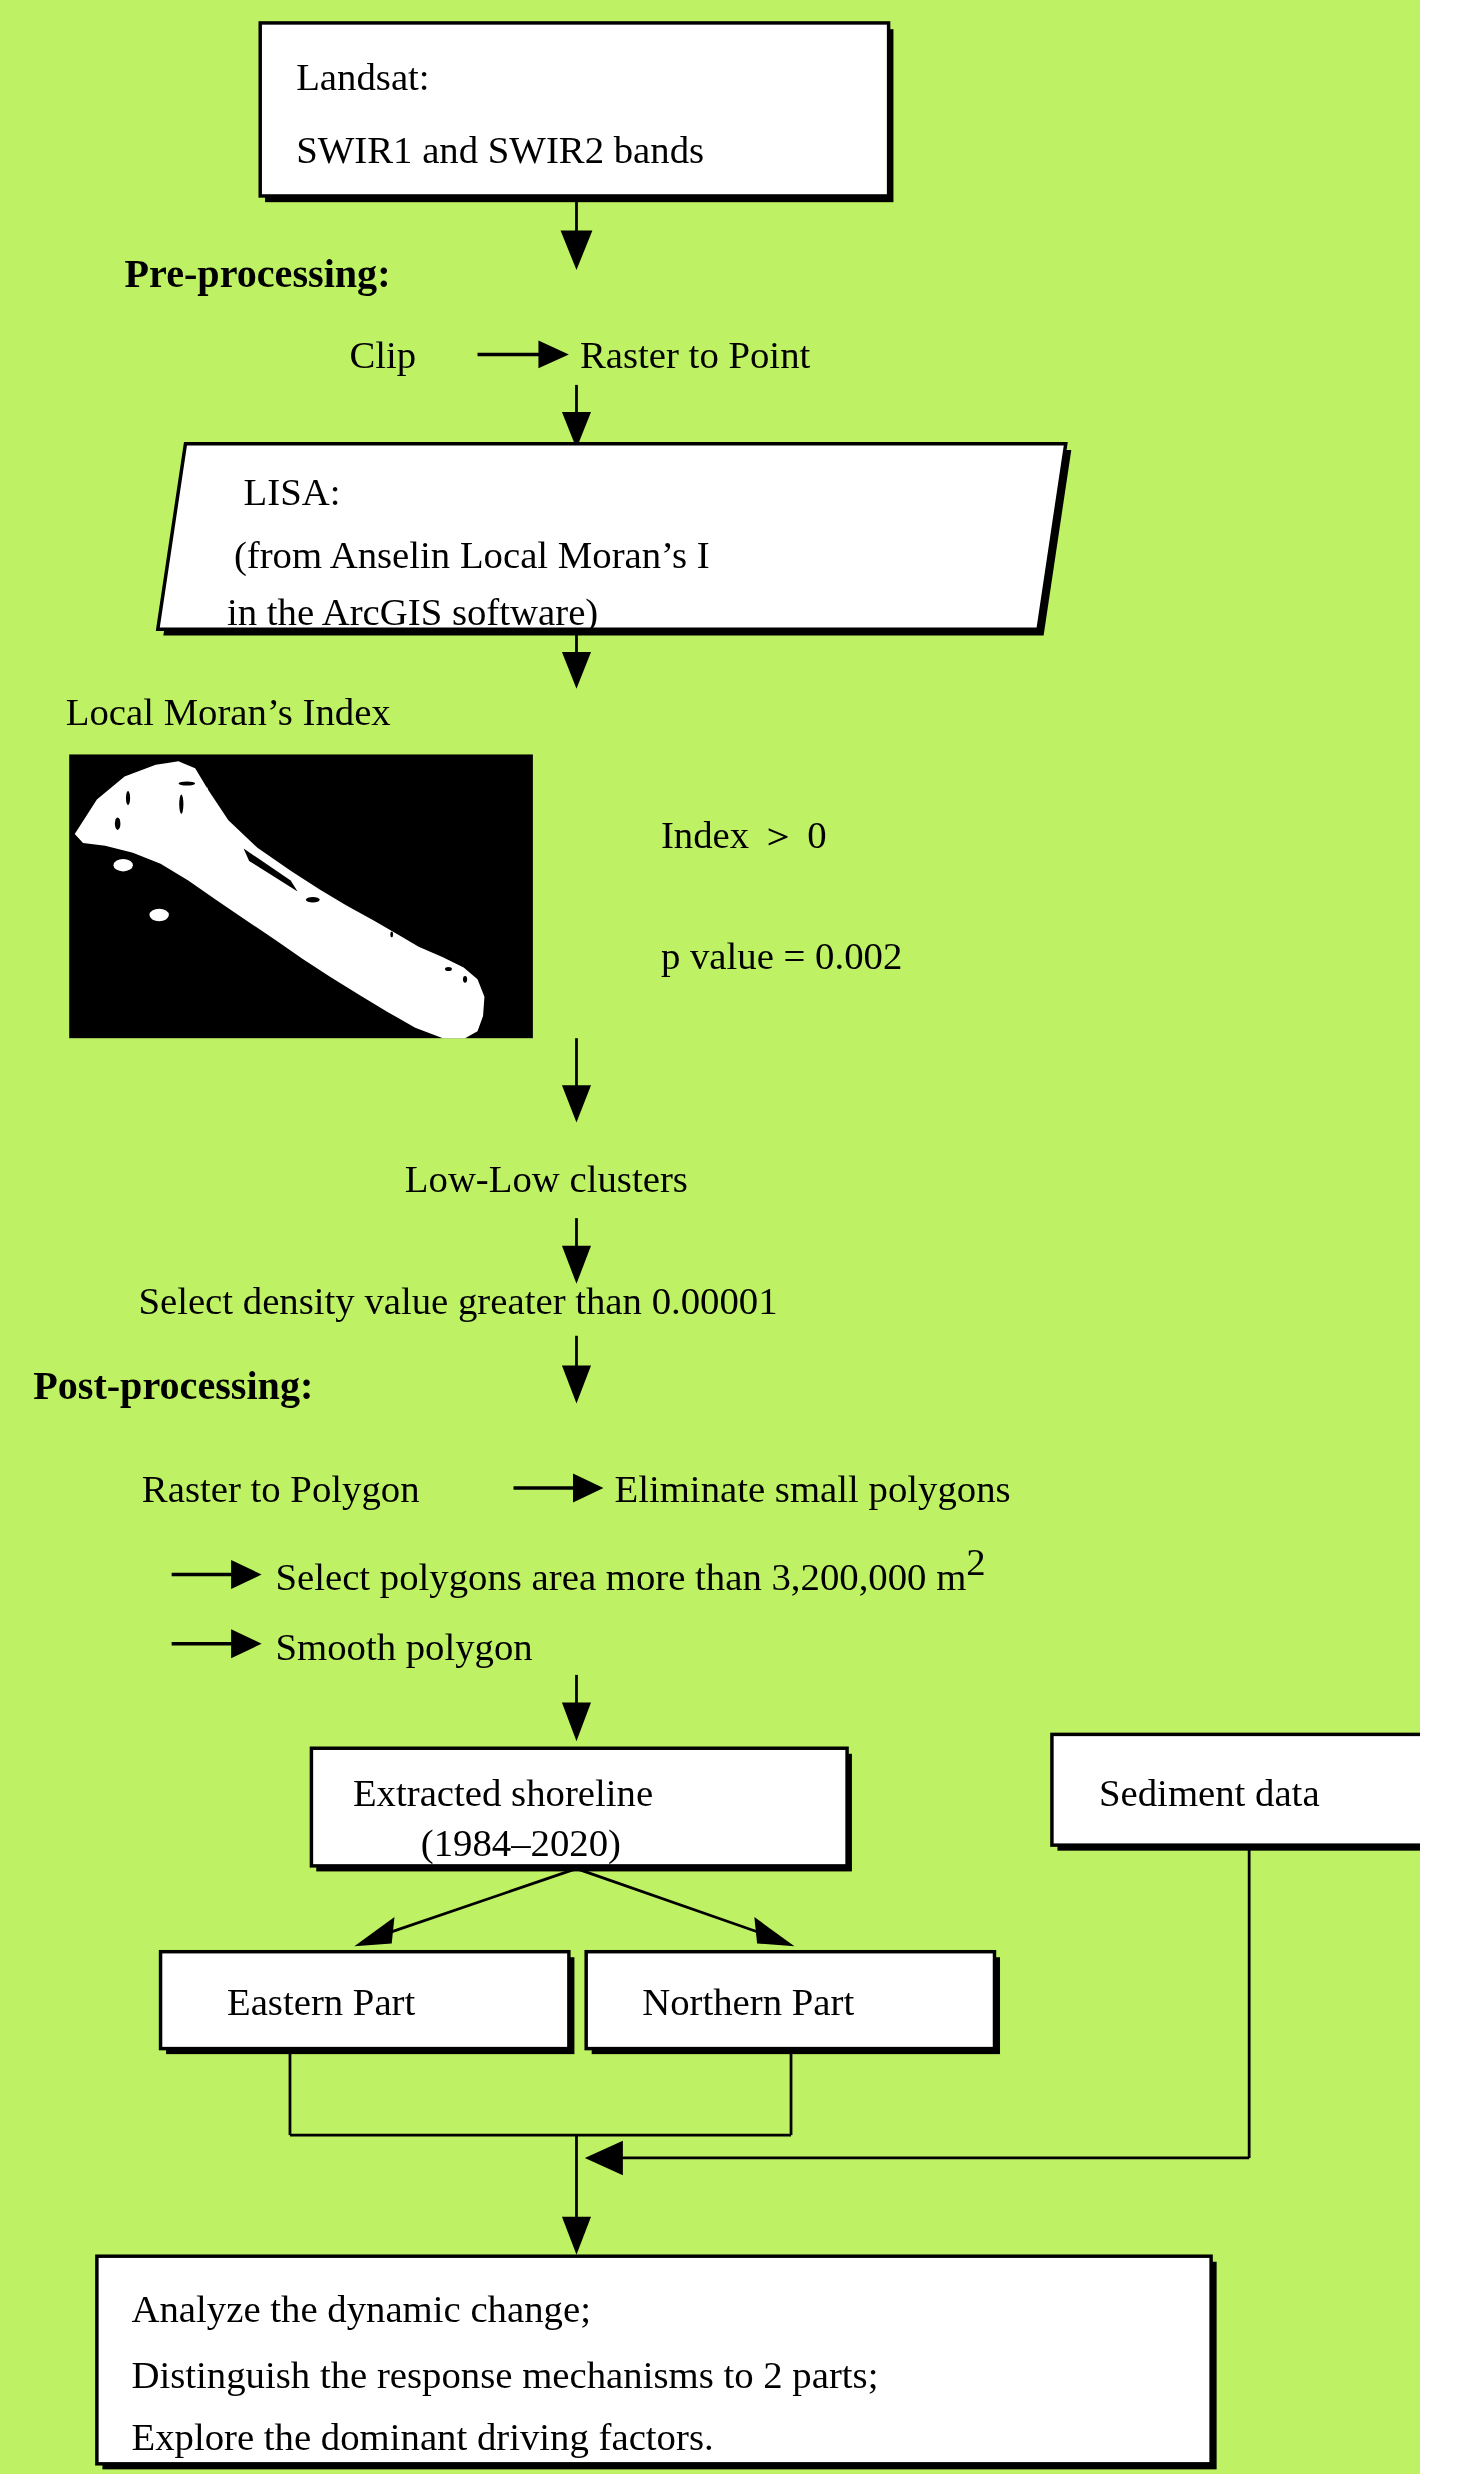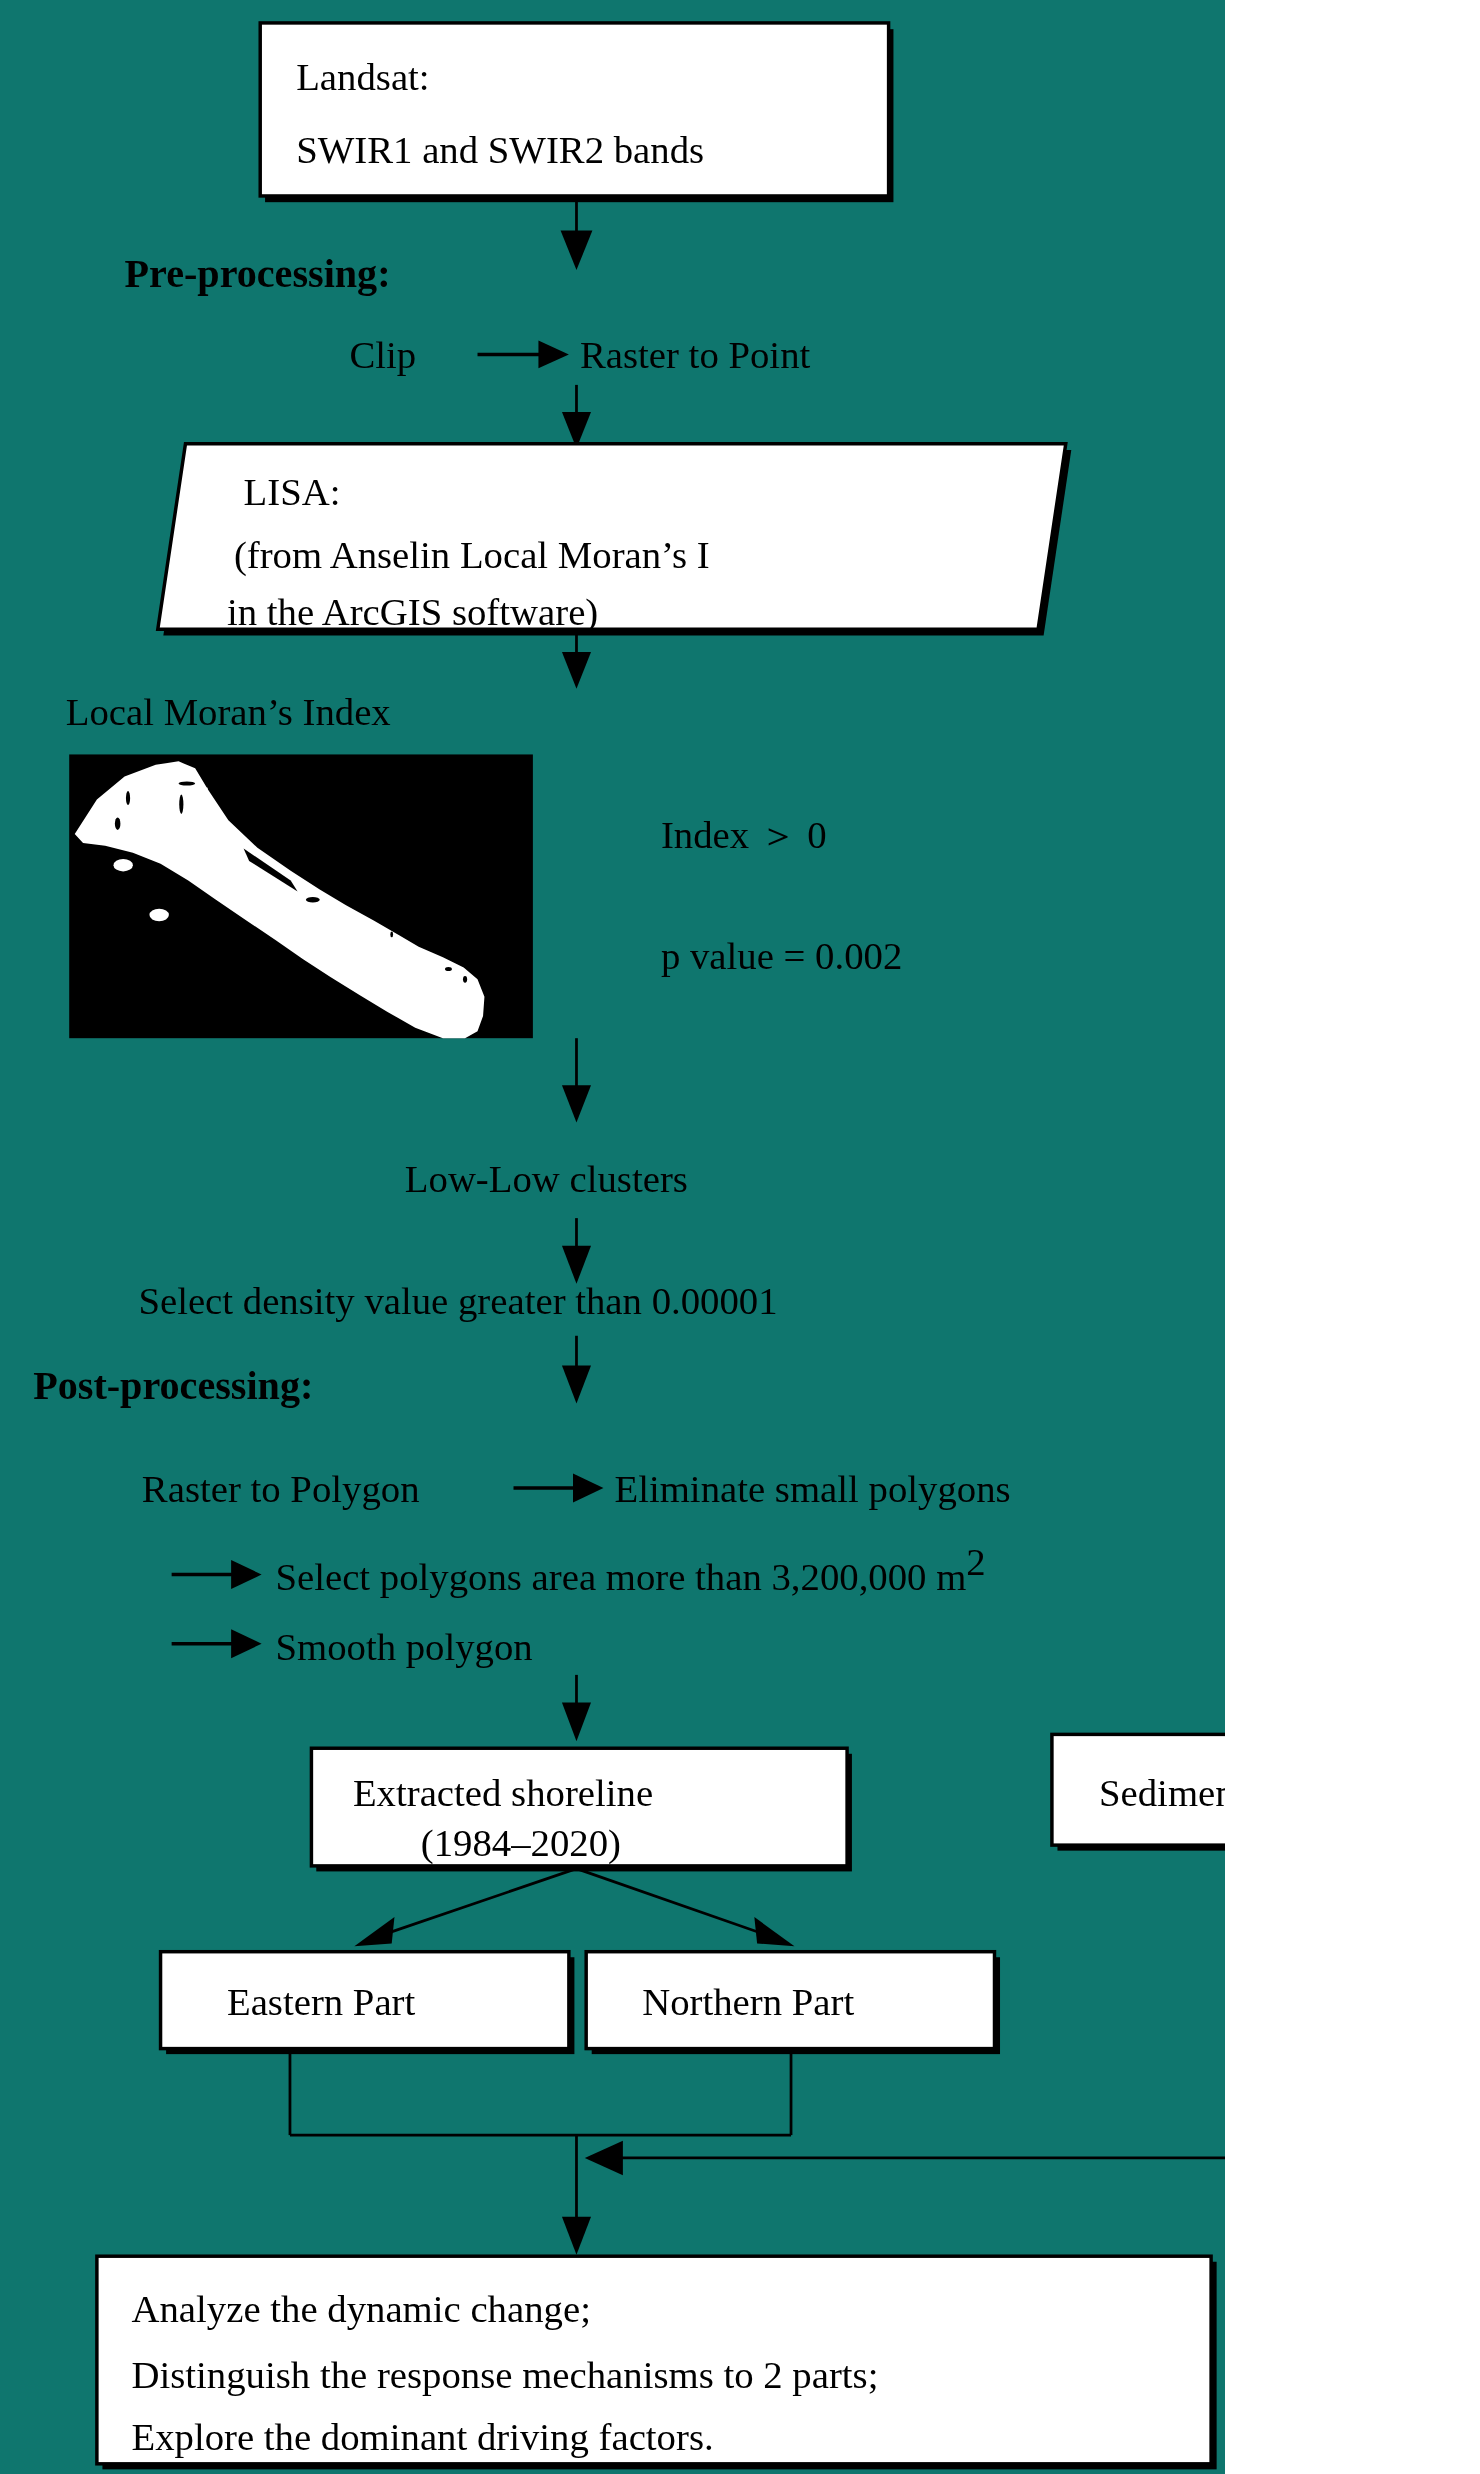--- a/index.html
+++ b/index.html
@@ -6,23 +6,23 @@
   html, body {
     margin: 0;
     padding: 0;
     background: #ffffff;
   }
   body {
     font-family: "Liberation Serif", "DejaVu Serif", serif;
   }
   #flow-root {
     position: relative;
-    width: 1225px;
+    width: 1420px;
     height: 2475px;
-    background: #0f766e;
+    background: #bef264;
     overflow: hidden;
   }
   svg.flow-canvas {
     position: absolute;
     top: 0;
     left: 0;
     width: 1481px;
     height: 2475px;
   }
   .node-box {

